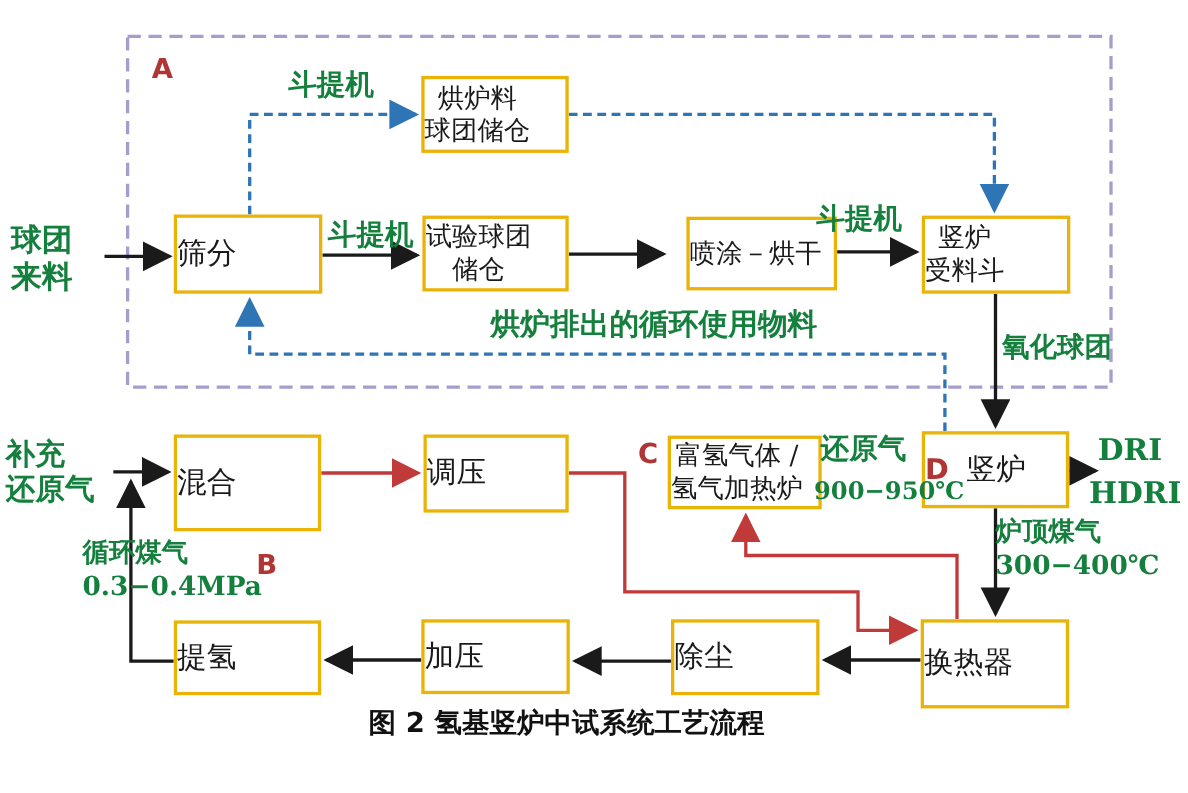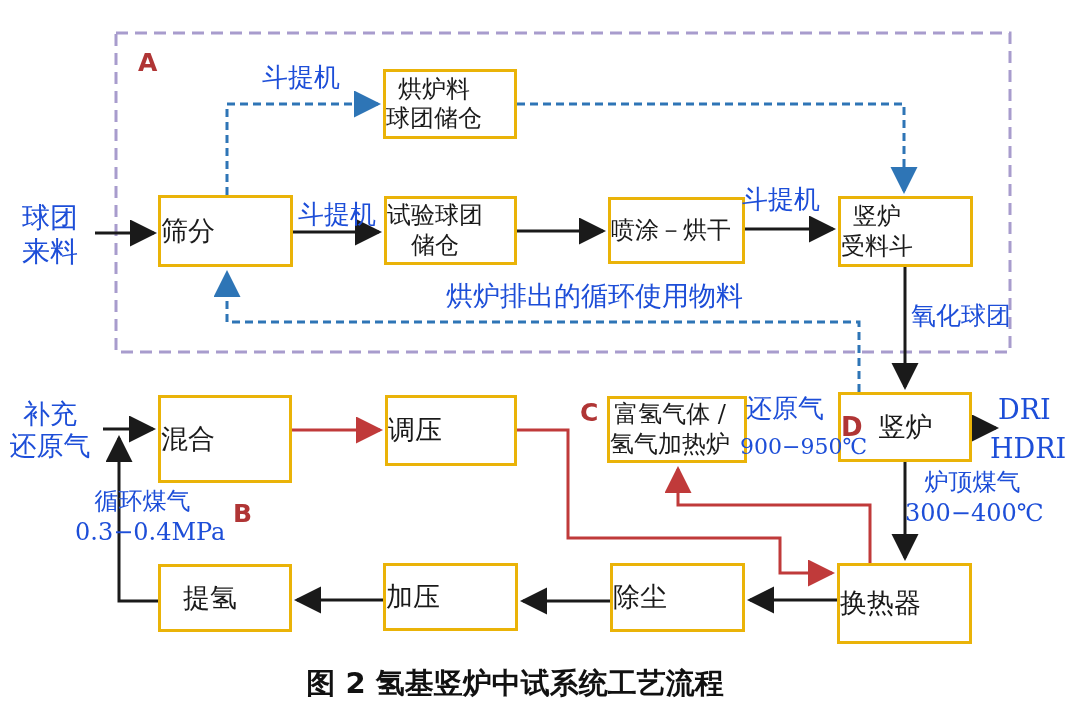--- a/index.html
+++ b/index.html
@@ -9,36 +9,36 @@
   }
   #wires{position:absolute;left:0;top:0;width:1080px;height:721px;}
   .node{
     position:absolute;border:3px solid #eab308;background:#ffffff;
     display:flex;align-items:center;text-align:center;
     box-sizing:border-box;z-index:2;
   }
   .node .txt{white-space:pre-line;font-size:27px;line-height:1.22;}
   .node .txt.two{font-size:24px;}
   .lbl{
-    position:absolute;white-space:pre-line;text-align:center;z-index:3;
-    font-size:26px;line-height:1.2;color:#1d4ed8;
+    position:absolute;white-space:pre-line;z-index:3;
+    font-size:26px;line-height:1.2;color:#15803d;font-weight:bold;
   }
   .zone-letter{
     position:absolute;z-index:4;color:#b03535;
     font-family:"DejaVu Sans","Liberation Sans",sans-serif;
     font-weight:700;font-size:25px;
   }
   .d-inline{
     color:#b03535;font-family:"DejaVu Sans","Liberation Sans",sans-serif;
     font-weight:700;font-size:26px;margin-right:16px;
   }
   #caption{
-    position:absolute;left:0;top:664px;width:1030px;text-align:center;z-index:3;
+    position:absolute;left:0;top:640px;width:1030px;text-align:center;z-index:3;
     font-family:"DejaVu Sans","Liberation Sans",sans-serif;
-    font-weight:700;font-size:29px;color:#111;
+    font-weight:700;font-size:25px;color:#111;
   }
   .serifnum{font-size:22px;}
 </style>
 </head>
 <body>
 
 <div id="canvas">
 
   <svg id="wires" viewBox="0 0 1080 721">
     <defs>
@@ -91,21 +91,21 @@
     <span class="txt">筛分</span>
   </div>
   <div class="node" style="left:383px;top:69px;width:134px;height:70px;">
     <span class="txt two">烘炉料
 球团储仓</span>
   </div>
   <div class="node" style="left:384px;top:196px;width:133px;height:69px;">
     <span class="txt two">试验球团
 储仓</span>
   </div>
-  <div class="node" style="left:608px;top:197px;width:137px;height:67px;">
+  <div class="node" style="left:624px;top:197px;width:137px;height:67px;">
     <span class="txt two">喷涂－烘干</span>
   </div>
   <div class="node" style="left:838px;top:196px;width:135px;height:71px;">
     <span class="txt two">竖炉
 受料斗</span>
   </div>
 
   <div class="node" style="left:158px;top:395px;width:134px;height:88px;">
     <span class="txt">混合</span>
   </div>
@@ -114,21 +114,21 @@
   </div>
   <div class="node" style="left:607px;top:396px;width:140px;height:67px;">
     <span class="txt two">富氢气体 /
 氢气加热炉</span>
   </div>
   <div class="node" style="left:838px;top:392px;width:134px;height:70px;">
     <span class="d-inline">D</span>
     <span class="txt">竖炉</span>
   </div>
 
-  <div class="node" style="left:158px;top:564px;width:134px;height:68px;padding-left:22px;">
+  <div class="node" style="left:158px;top:564px;width:134px;height:68px;">
     <span class="txt">提氢</span>
   </div>
   <div class="node" style="left:383px;top:563px;width:135px;height:68px;">
     <span class="txt">加压</span>
   </div>
   <div class="node" style="left:610px;top:563px;width:135px;height:69px;">
     <span class="txt">除尘</span>
   </div>
   <div class="node" style="left:837px;top:563px;width:135px;height:81px;">
     <span class="txt">换热器</span>

